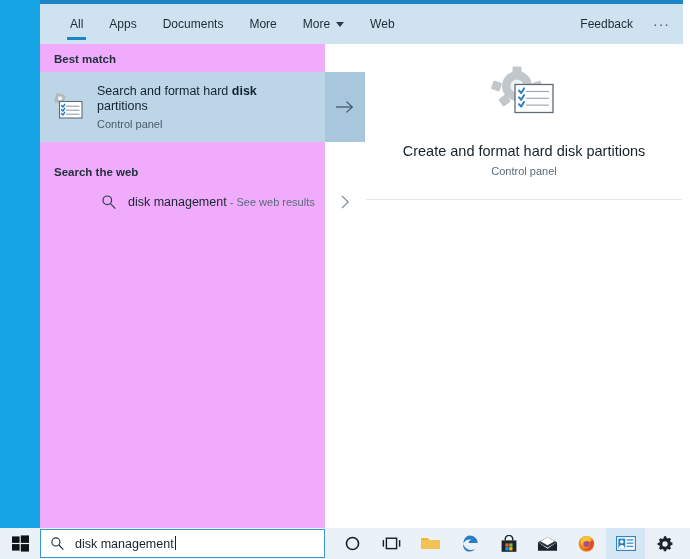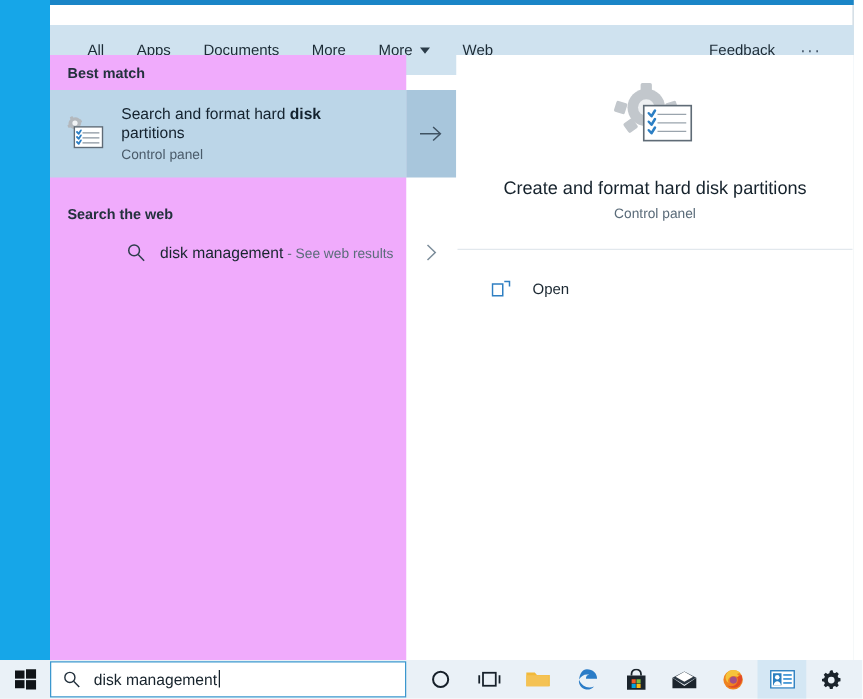--- a/index.html
+++ b/index.html
@@ -41,21 +41,21 @@
   }
   .flyout-accent {
     position: absolute;
     left: 0; top: 0;
     width: 643px; height: 4px;
     background: #1a85c7;
   }
   
   .header {
     position: absolute;
-    left: 0; top: 20px;
+    left: 0; top: 4px;
     width: 643px; height: 40px;
     background: #cfe2ef;
     display: flex;
     align-items: center;
     box-sizing: border-box;
   }
   .tabs {
     display: flex;
     align-items: center;
     margin-left: 17px;
@@ -87,21 +87,21 @@
     width: 0; height: 0;
     border-left: 4px solid transparent;
     border-right: 4px solid transparent;
     border-top: 5px solid #2b3c49;
   }
   .header-right {
     margin-left: auto;
     display: flex;
     align-items: center;
     height: 40px;
-    padding-right: 18px;
+    padding-right: 5px;
   }
   .feedback {
     font-size: 12px;
     color: #1c2b36;
     padding: 0 12px;
     cursor: default;
   }
   .ellipsis-btn {
     font-size: 14px;
     color: #47586a;
@@ -409,27 +409,20 @@
               <polyline points="28,28.6 30.2,31 33,26.4"></polyline>
               <polyline points="28,35.4 30.2,37.8 33,33.2"></polyline>
               <polyline points="28,42.2 30.2,44.6 33,40"></polyline>
             </g>
           </svg>
         </div>
         <div class="preview-title">Create and format hard disk partitions</div>
         <div class="preview-sub">Control panel</div>
       </div>
       <div class="preview-divider"></div>
-      <div class="action-row">
-        <svg width="16" height="14" viewBox="0 0 16 14">
-          <path d="M1 3.2 h8.2 v9.3 H1 Z" fill="none" stroke="#2f7fc2" stroke-width="1.2"></path>
-          <polyline points="10.4,1.2 14.6,1.2 14.6,5.2" fill="none" stroke="#2f7fc2" stroke-width="1.2"></polyline>
-        </svg>
-        <div class="action-label">Open</div>
-      </div>
     </div>
   </div>
 
   <div class="taskbar">
     <div class="start-btn">
       <svg width="17" height="17" viewBox="0 0 17 17">
         <rect x="0" y="1.4" width="7.6" height="6.5" fill="#101418"></rect>
         <rect x="8.8" y="0.4" width="8.2" height="7.5" fill="#101418"></rect>
         <rect x="0" y="9.1" width="7.6" height="6.5" fill="#101418"></rect>
         <rect x="8.8" y="9.1" width="8.2" height="7.5" fill="#101418"></rect>

